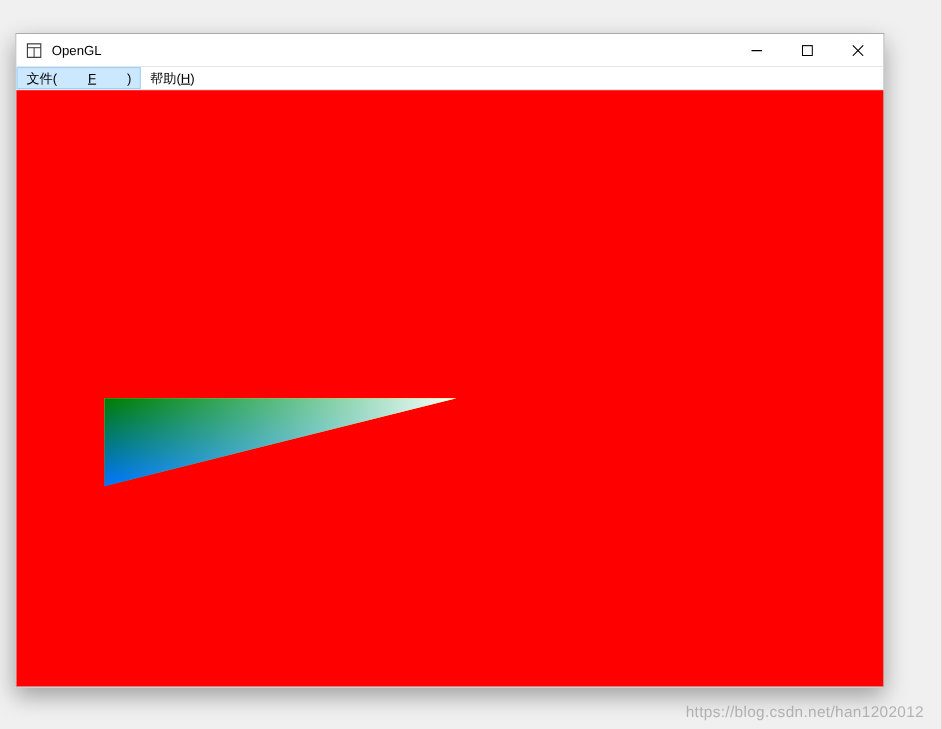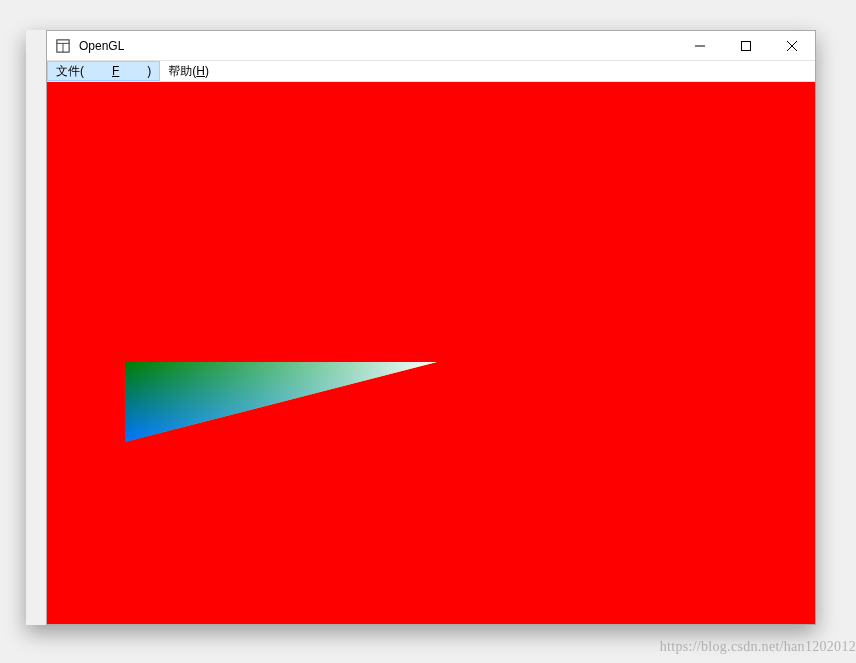--- a/index.html
+++ b/index.html
@@ -10,26 +10,25 @@
     body {
       font-family: "Microsoft YaHei", "SimSun", sans-serif;
       background: #f0f0f0;
       width: 856px;
       height: 663px;
       position: relative;
       overflow: hidden;
     }
     .outer-wrapper {
       position: absolute;
-      left: 26px;
+      left: 14px;
       top: 30px;
       width: 790px;
       height: 595px;
       box-shadow: 0 8px 20px rgba(0,0,0,0.35);
-      padding-left: 20px;
     }
     .window {
       width: 100%;
       height: 100%;
       background: #ffffff;
       border: 1px solid #aaaaaa;
       display: flex;
       flex-direction: column;
     }
     .titlebar {
@@ -110,25 +109,25 @@
     }
     .triangle-svg {
       position: absolute;
       left: 0;
       top: 0;
       width: 100%;
       height: 100%;
     }
     .watermark {
       position: absolute;
-      right: 0;
+      right: 16px;
       bottom: 8px;
       font-size: 14px;
       color: rgba(130,130,130,0.55);
-      font-family: Liberation Serif, serif;
+      font-family: Liberation Sans, sans-serif;
       letter-spacing: 0.3px;
       text-align: center;
     }
   </style>
 </head>
 <body>
 
 <div class="outer-wrapper">
   <div class="window">
 

